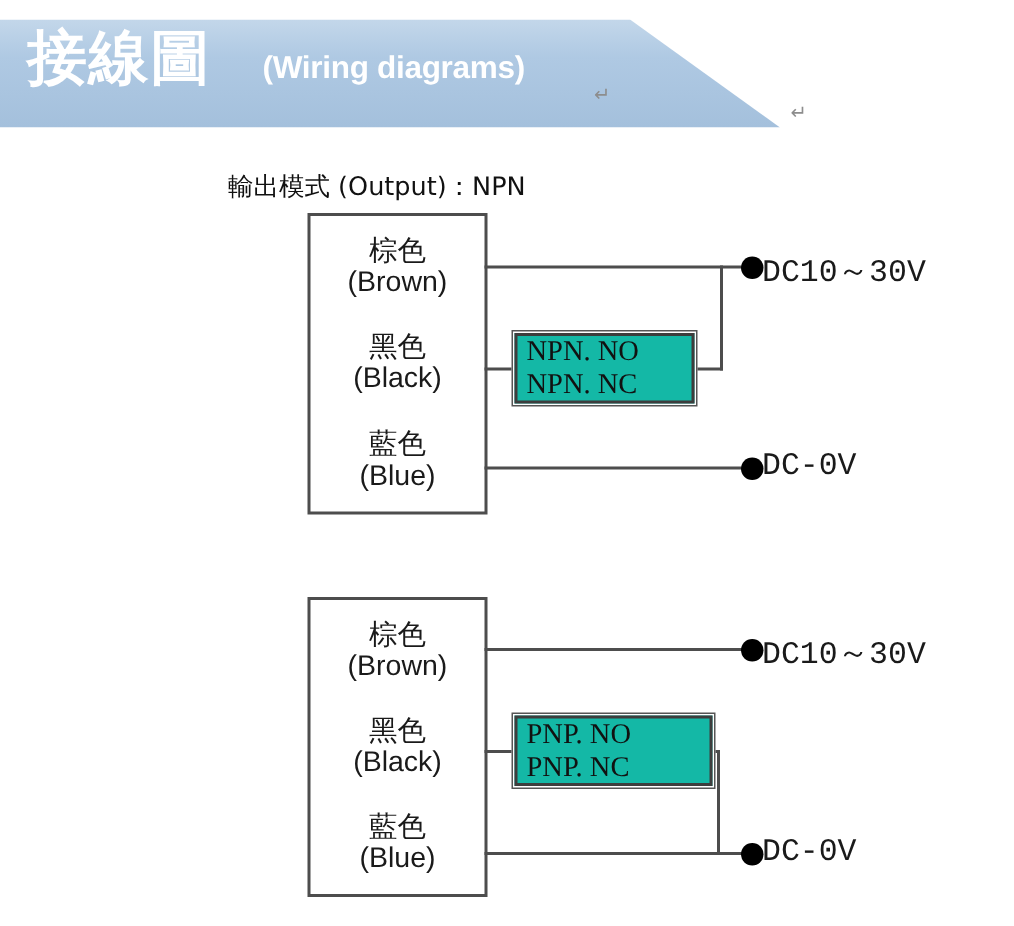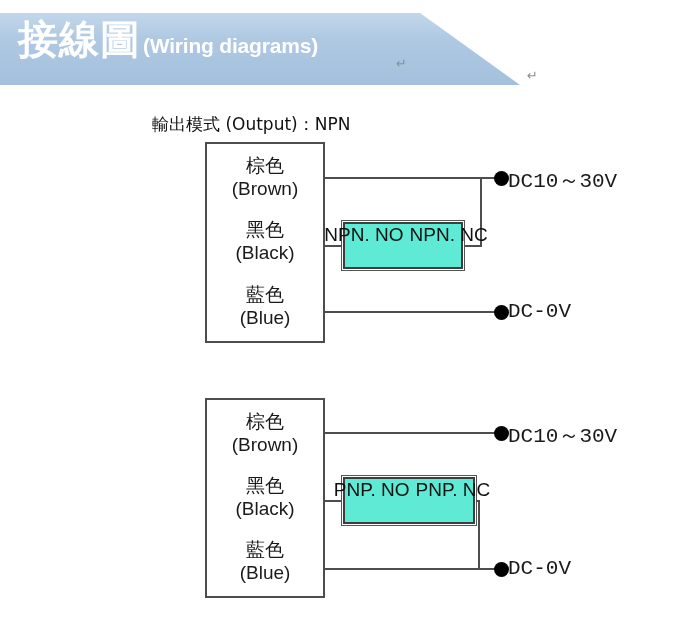--- a/index.html
+++ b/index.html
@@ -32,20 +32,21 @@
   }
   .banner-text {
     position: absolute;
     left: 18px;
     top: 6px;
     white-space: nowrap;
     color: #ffffff;
     line-height: 1;
     display: flex;
     align-items: baseline;
+    gap: 32px;
   }
   .banner-cjk {
     font-size: 40px;
     font-weight: 700;
     letter-spacing: 1px;
     font-family: "DejaVu Sans", "Liberation Sans", sans-serif;
   }
   .banner-en {
     font-size: 21px;
     font-weight: 700;
@@ -105,21 +106,21 @@
     padding: 4px 0;
   }
   .wire-label {
     text-align: center;
     font-size: 19px;
     line-height: 1.12;
     color: #1a1a1a;
     white-space: nowrap;
   }
   .wire-label .cjk {
-    font-family: Liberation Mono, monospace;
+    font-family: Liberation Sans, sans-serif;
     display: block;
   }
   .wire-label .en {
     font-family: "Liberation Sans", sans-serif;
     display: block;
   }
 
   
   .mode-box {
     position: absolute;
@@ -127,23 +128,24 @@
     background: #fff;
     box-sizing: border-box;
     padding: 1px;
   }
   .mode-box-inner {
     border: 2px solid #3d3d3d;
     box-sizing: border-box;
     width: 100%;
     height: 100%;
     display: flex;
-    flex-direction: row;
+    flex-direction: column;
     justify-content: center;
-    background: #5eead4;
+    background: #14b8a6;
+    font-family: Liberation Serif, serif;
   }
   .mode-line {
     font-size: 19px;
     line-height: 1.12;
     text-align: left;
     padding-left: 6px;
     white-space: nowrap;
     color: #111;
   }
 

